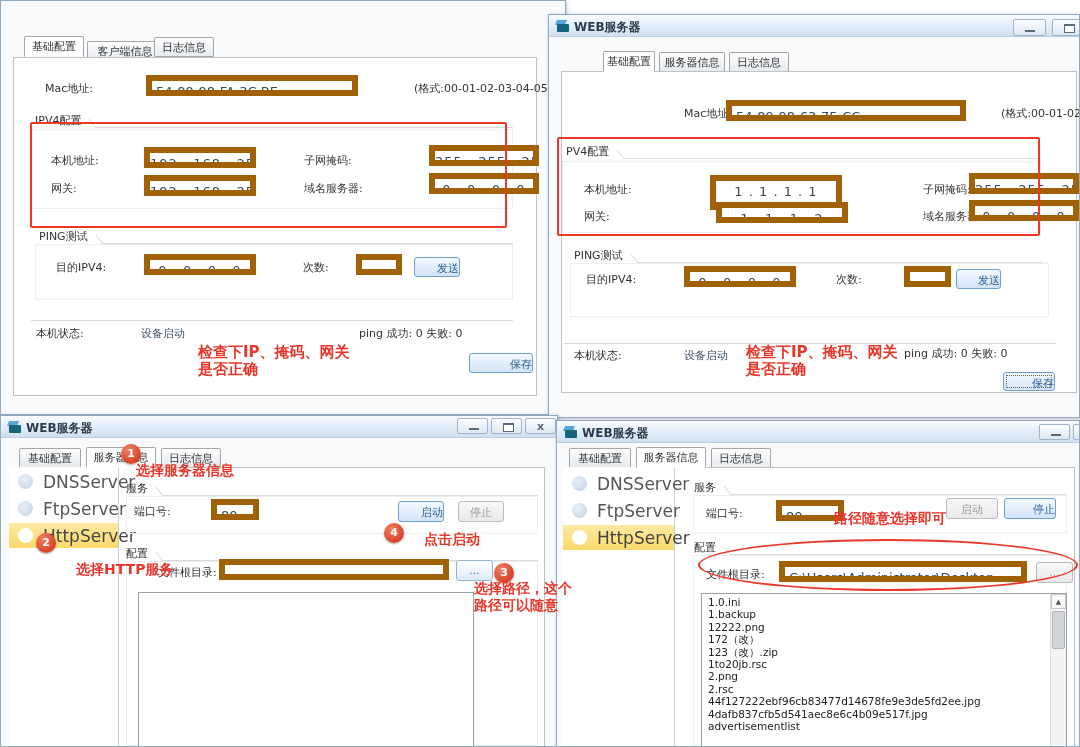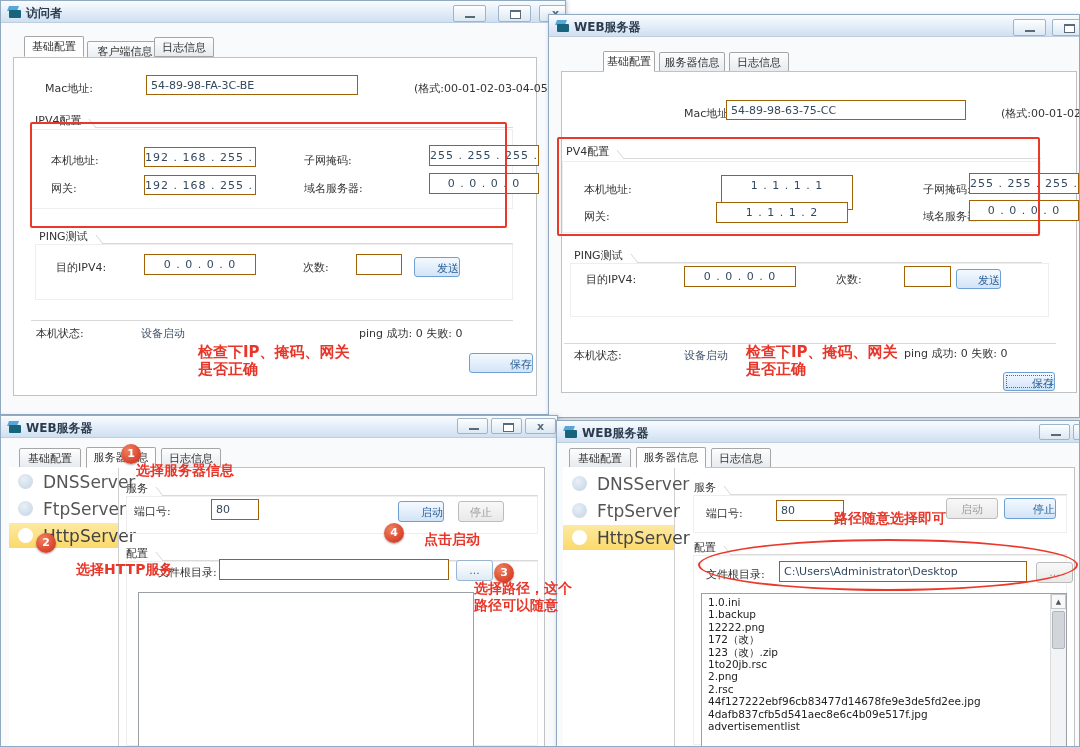--- a/index.html
+++ b/index.html
@@ -25,21 +25,21 @@
 
 
 .tab { position:absolute; height:20px; line-height:19px; text-align:center; font-size:11px; color:#333;
        background:linear-gradient(#fcfdfe,#e7ebef); border:1px solid #a6a6a6; border-radius:2px 2px 0 0; }
 .tab.on { background:#fff; height:21px; z-index:6; border-bottom:1px solid #fff; }
 .panel { position:absolute; background:#fff; border:1px solid #c2c2c2; }
 
 
 .lab  { position:absolute; font-size:11px; color:#333; white-space:nowrap; }
 .val  { color:#3c5068; }
-.tbox { position:absolute; background:#fff; border:1px solid #a16207; font-size:11px; color:#34495e;
+.tbox { position:absolute; background:#fff; border:6px solid #a16207; font-size:13px; color:#34495e;
         padding:3px 4px 6px 4px; white-space:nowrap; overflow:hidden; }
 .tbox.ctr { text-align:center; letter-spacing:1px; padding-left:0; padding-right:0; }
 .btn  { position:absolute; font-size:11px; text-align:center; border-radius:3px; padding-top:3px;
         border:1px solid #98b5d2; background:linear-gradient(#feffff,#dfeaf6); color:#3a6b9b; }
 .btn.dis { border-color:#bcbcbc; background:linear-gradient(#f8f8f8,#e9e9e9); color:#9b9b9b; }
 .btn.hot { border-color:#6fa0d4; background:linear-gradient(#f4f9ff,#d2e4f7); color:#2a5f96;text-align:right; }
 .btn.focusdot { outline:1px dotted #666; outline-offset:-4px; }
 .grp { position:absolute; display:flex; align-items:flex-end; height:14px; }
 .grp .gl { font-size:11px; color:#333; white-space:nowrap; padding-right:3px; }
 .grp .gs { width:9px; height:9px; border-right:1px solid #d5d5d5; transform:skewX(38deg); margin-right:2px; }
@@ -69,36 +69,20 @@
 .atext { position:absolute; color:#e8362a; font-weight:bold; white-space:nowrap; z-index:70; }
 .acirc { position:absolute; width:20px; height:20px; border-radius:50%; color:#fff; font-size:11px; font-weight:bold;
          text-align:center; line-height:20px; z-index:70;
          background:radial-gradient(circle at 35% 30%, #ef8060, #d8422a 70%);
          box-shadow:0 1px 2px rgba(0,0,0,.35); }
 </style>
 </head>
 <body>
 
 <div class="win" style="left:0;top:3;width:566px;height:415px;z-index:10">
-  <div class="tbar">
-    <div class="appicon">
-        <span class="a"></span>
-        <span class="b"></span>
-      </div>
-    <div class="ttl">访问者</div>
-    <div class="wbtn" style="left:452px;top:4px">
-        <span class="g-min"></span>
-      </div>
-    <div class="wbtn" style="left:497px;top:4px">
-        <span class="g-max"></span>
-      </div>
-    <div class="wbtn" style="left:538px;top:4px">
-        <span class="g-x">x</span>
-      </div>
-  </div>
   <div class="tab on" style="left:23px;top:35px;width:60px">基础配置</div>
   <div class="tab" style="left:86px;top:40px;width:76px">客户端信息</div>
   <div class="tab" style="left:153px;top:36px;width:60px">日志信息</div>
   <div class="panel" style="left:12px;top:56px;width:524px;height:339px"></div>
 
   <div class="lab" style="left:44px;top:80px">Mac地址:</div>
   <div class="tbox" style="left:145px;top:74px;width:212px;height:20px">54-89-98-FA-3C-BE</div>
   <div class="lab" style="left:413px;top:80px">(格式:00-01-02-03-04-05)</div>
 
   <div class="grp" style="left:34px;top:113px;width:478px">
@@ -158,21 +142,21 @@
   <div class="tbox" style="left:177px;top:85px;width:240px;height:20px">54-89-98-63-75-CC</div>
   <div class="lab" style="left:452px;top:91px">(格式:00-01-02-03-04-05)</div>
 
   <div class="grp" style="left:17px;top:130px;width:475px">
     <span class="gl">PV4配置</span>
       <span class="gs"></span>
       <span class="gr"></span>
   </div>
   <div class="gbox" style="left:13px;top:146px;width:479px;height:72px"></div>
   <div class="lab" style="left:35px;top:167px">本机地址:</div>
-  <div class="tbox ctr" style="left:172px;top:160px;width:132px;height:35px">1 . 1 . 1 . 1</div>
+  <div class="tbox ctr" style="left:161px;top:160px;width:132px;height:35px">1 . 1 . 1 . 1</div>
   <div class="lab" style="left:374px;top:167px">子网掩码:</div>
   <div class="tbox ctr" style="left:420px;top:158px;width:110px;height:21px">255 . 255 . 255 . 252</div>
   <div class="lab" style="left:35px;top:194px">网关:</div>
   <div class="tbox ctr" style="left:167px;top:187px;width:132px;height:21px">1 . 1 . 1 . 2</div>
   <div class="lab" style="left:374px;top:194px">域名服务器:</div>
   <div class="tbox ctr" style="left:420px;top:185px;width:110px;height:21px">0 . 0 . 0 . 0</div>
 
   <div class="grp" style="left:25px;top:234px;width:468px">
     <span class="gl">PING测试</span>
       <span class="gs"></span>

